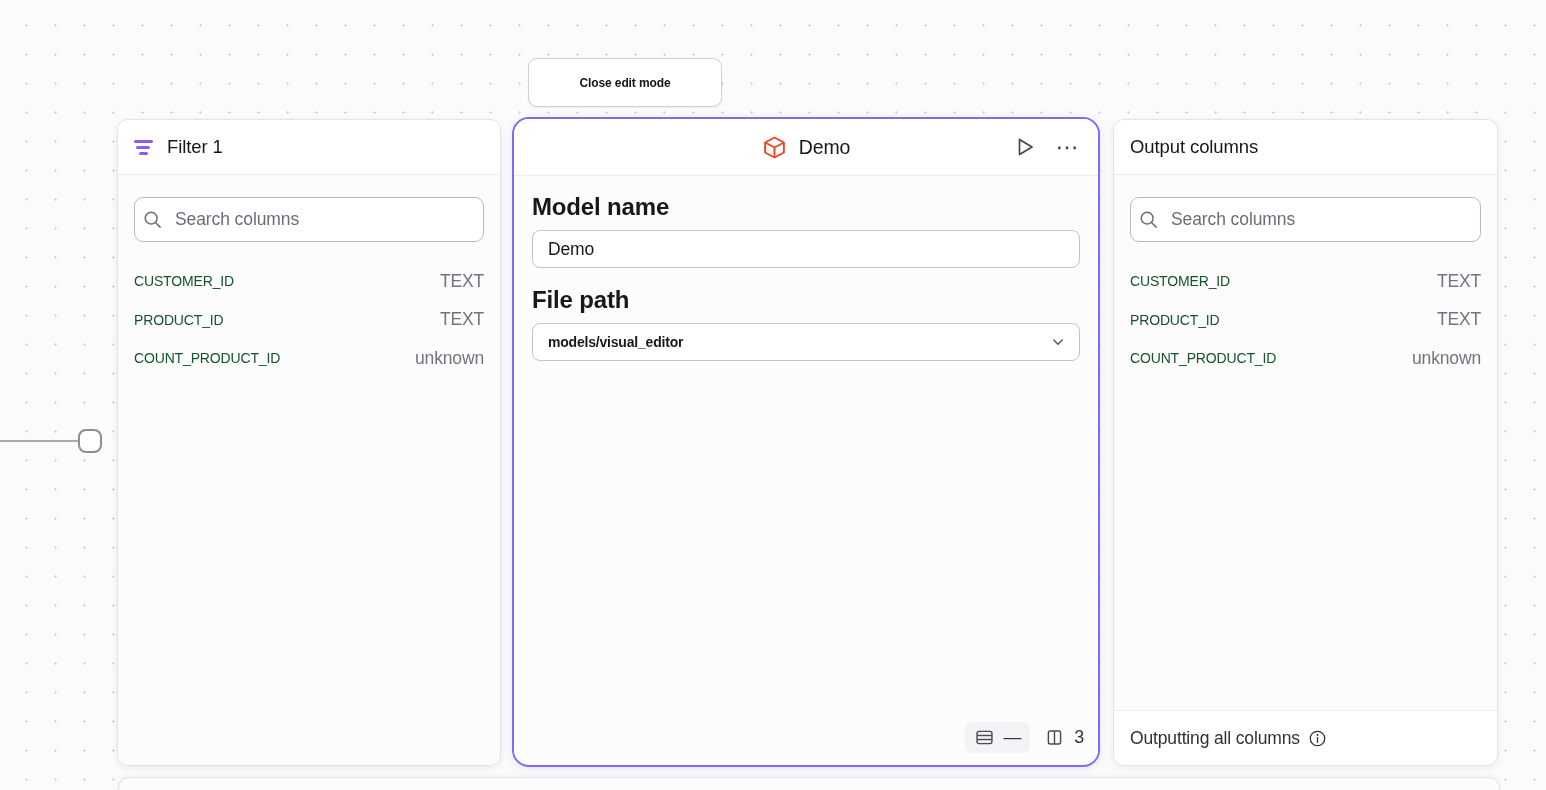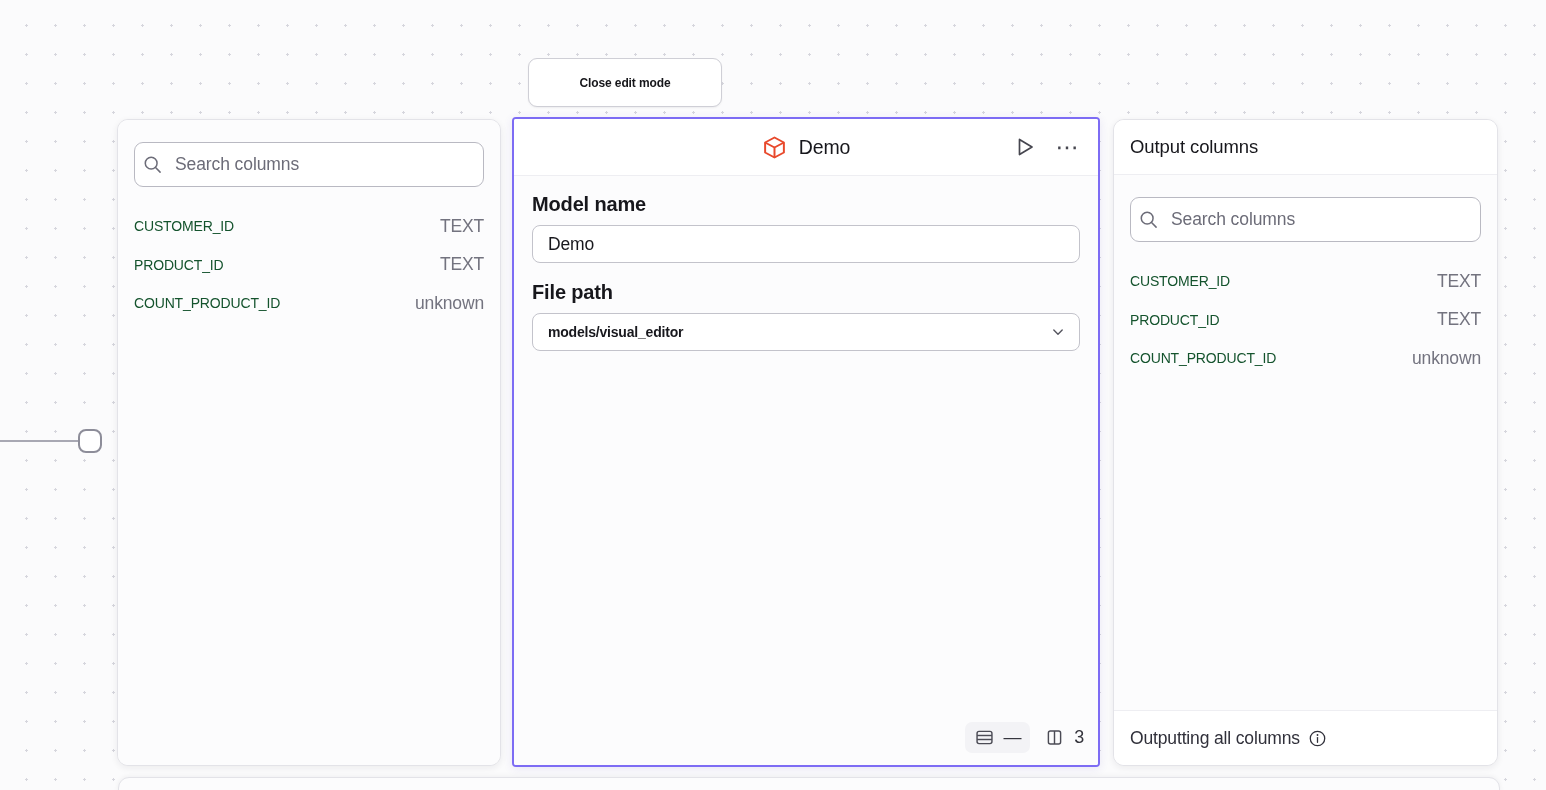--- a/index.html
+++ b/index.html
@@ -149,21 +149,21 @@
     white-space: nowrap;
   }
 
   
   #model-panel {
     left: 512px;
     top: 117px;
     width: 588px;
     height: 650px;
     border: 2.5px solid #7d6cf4;
-    border-radius: 4px;
+    border-radius: 17px;
     box-shadow: 0 2px 10px rgba(70,50,180,0.10);
   }
   #model-panel .panel-header {
     height: 57px;
     flex: 0 0 57px;
     padding: 0 18px;
     position: relative;
     justify-content: center;
   }
   .model-title-wrap {
@@ -197,21 +197,21 @@
     font-size: 23px;
     color: #46464f;
     letter-spacing: 1.5px;
     line-height: 14px;
     font-family: "Liberation Sans", sans-serif;
   }
 
   
   .form-area { padding: 17px 18px 0 18px; }
   .field-label {
-    font-size: 20px;
+    font-size: 24px;
     font-weight: bold;
     color: #17171c;
     letter-spacing: -0.15px;
     margin-bottom: 9px;
     display: block;
   }
   .text-field {
     height: 38px;
     background: #ffffff;
     border: 1px solid #c3c3cb;
@@ -330,20 +330,28 @@
 </style>
 </head>
 <body>
 
 <div class="edge-line"></div>
 <div class="edge-handle"></div>
 
 <button class="close-edit-btn">Close edit mode</button>
 
 <div class="panel" id="filter-panel">
+  <div class="panel-header">
+    <span class="filter-icon">
+      <i></i>
+        <i></i>
+        <i></i>
+    </span>
+    <span class="panel-title">Filter 1</span>
+  </div>
   <div class="panel-body">
 
     <div class="search-box">
       <svg width="19" height="19" viewBox="0 0 20 20" fill="none">
         <circle cx="8.6" cy="8.6" r="6.2" stroke="#6c6c78" stroke-width="1.6"></circle>
         <line x1="13.2" y1="13.2" x2="18" y2="18" stroke="#6c6c78" stroke-width="1.6" stroke-linecap="round"></line>
       </svg>
       <span class="ph">Search columns</span>
     </div>
 

